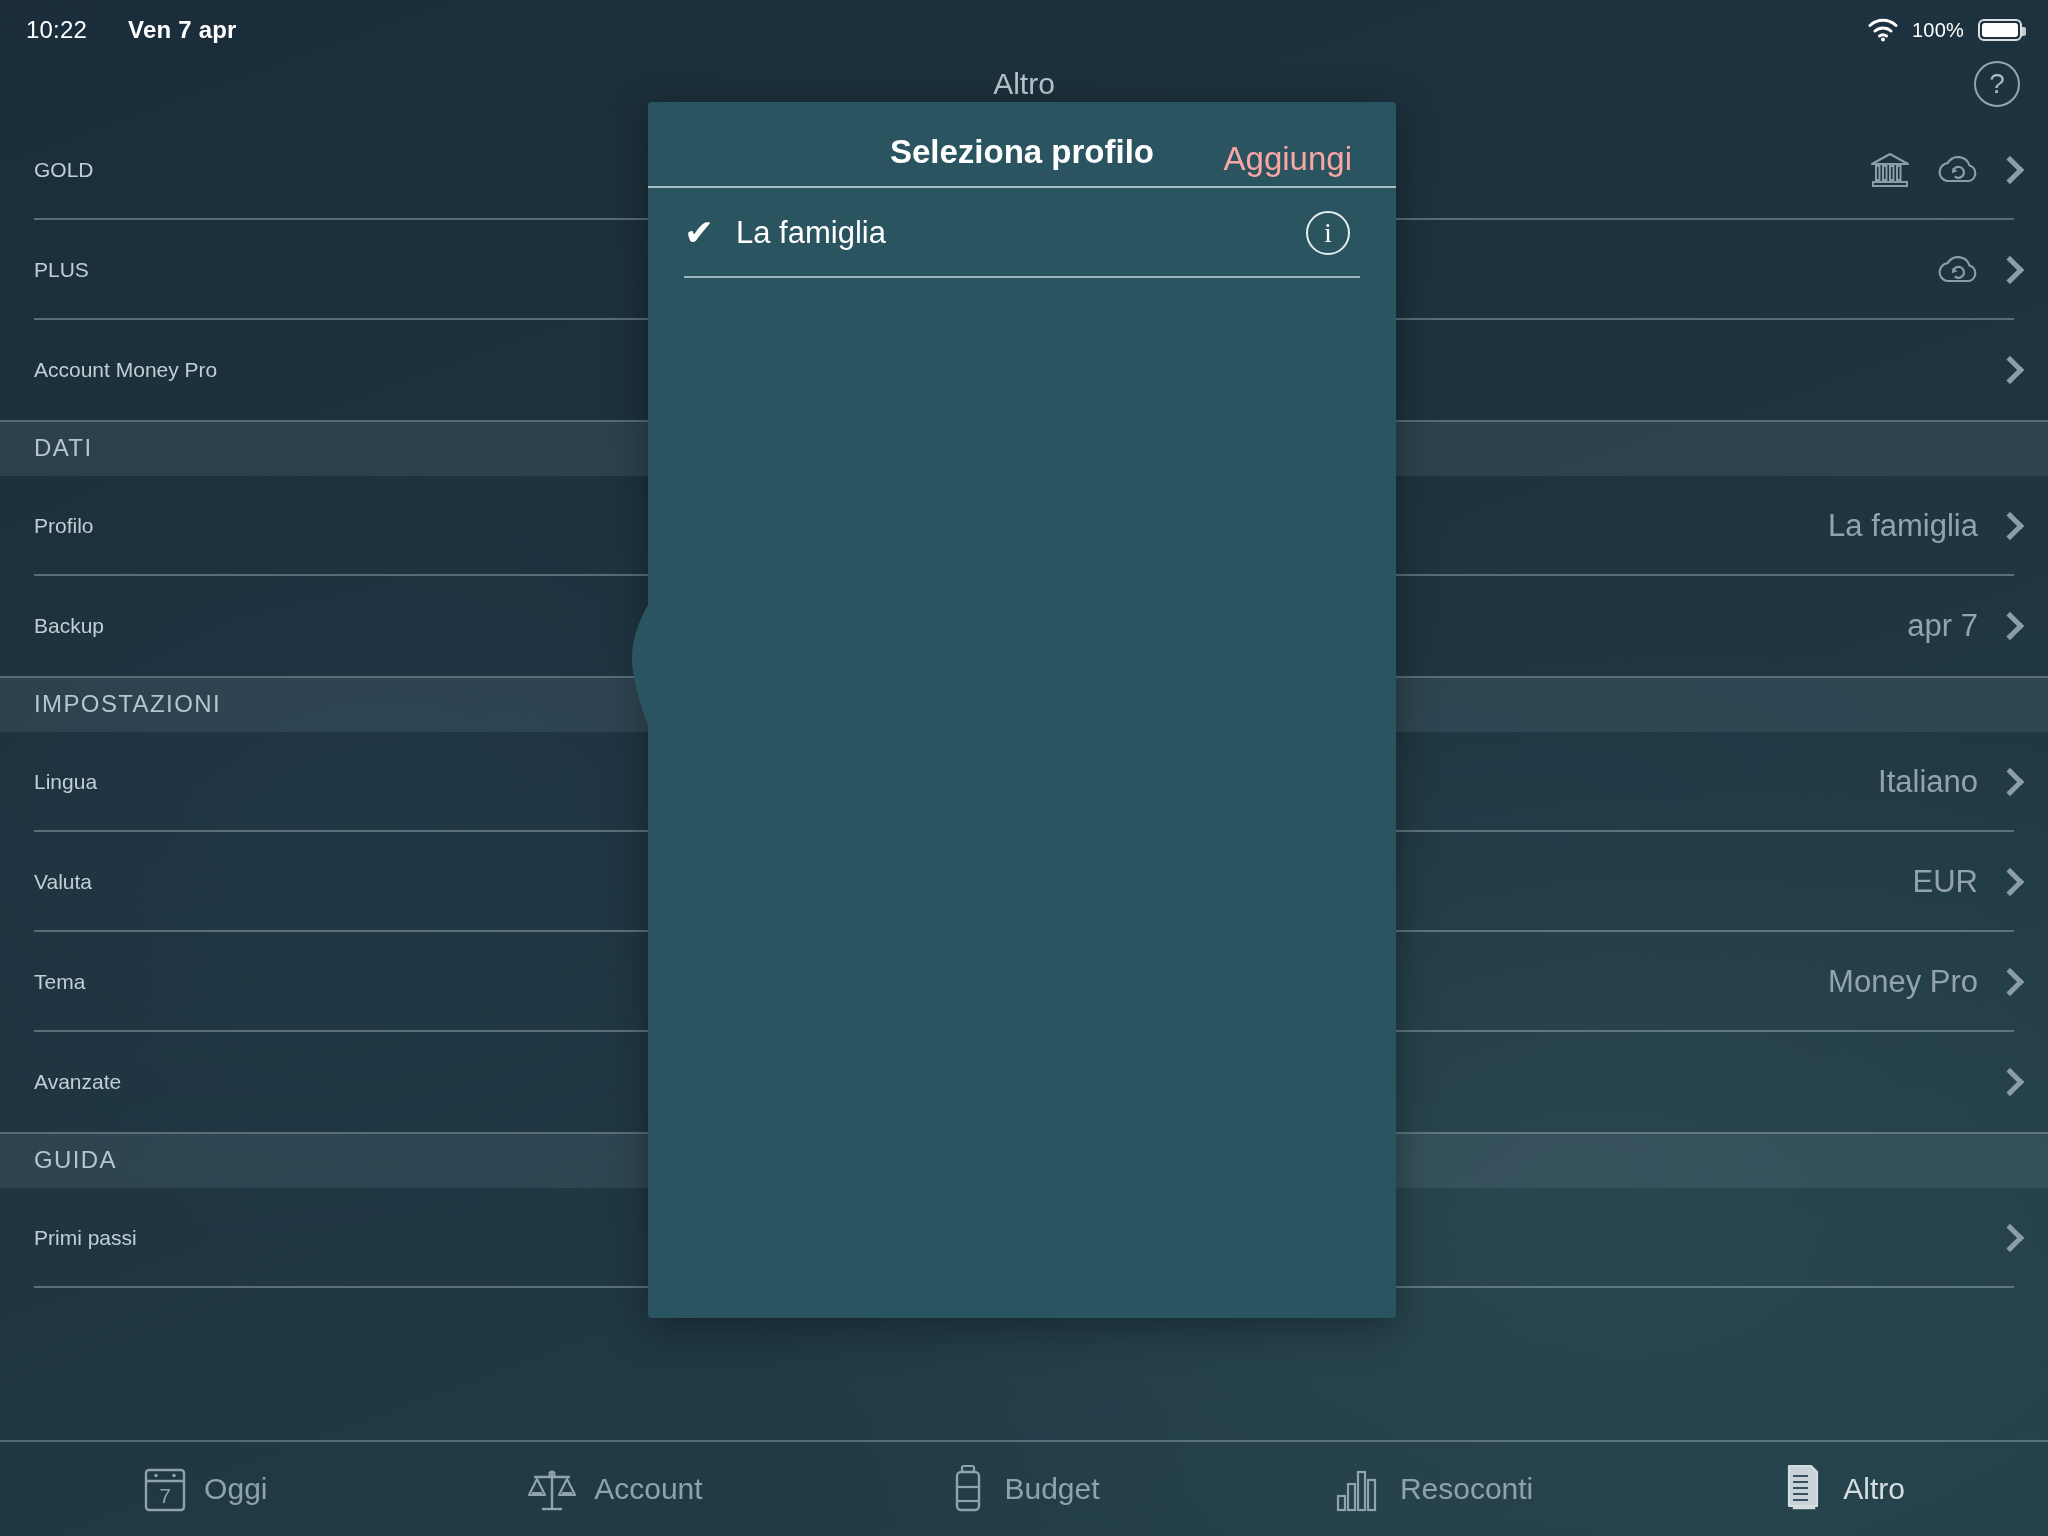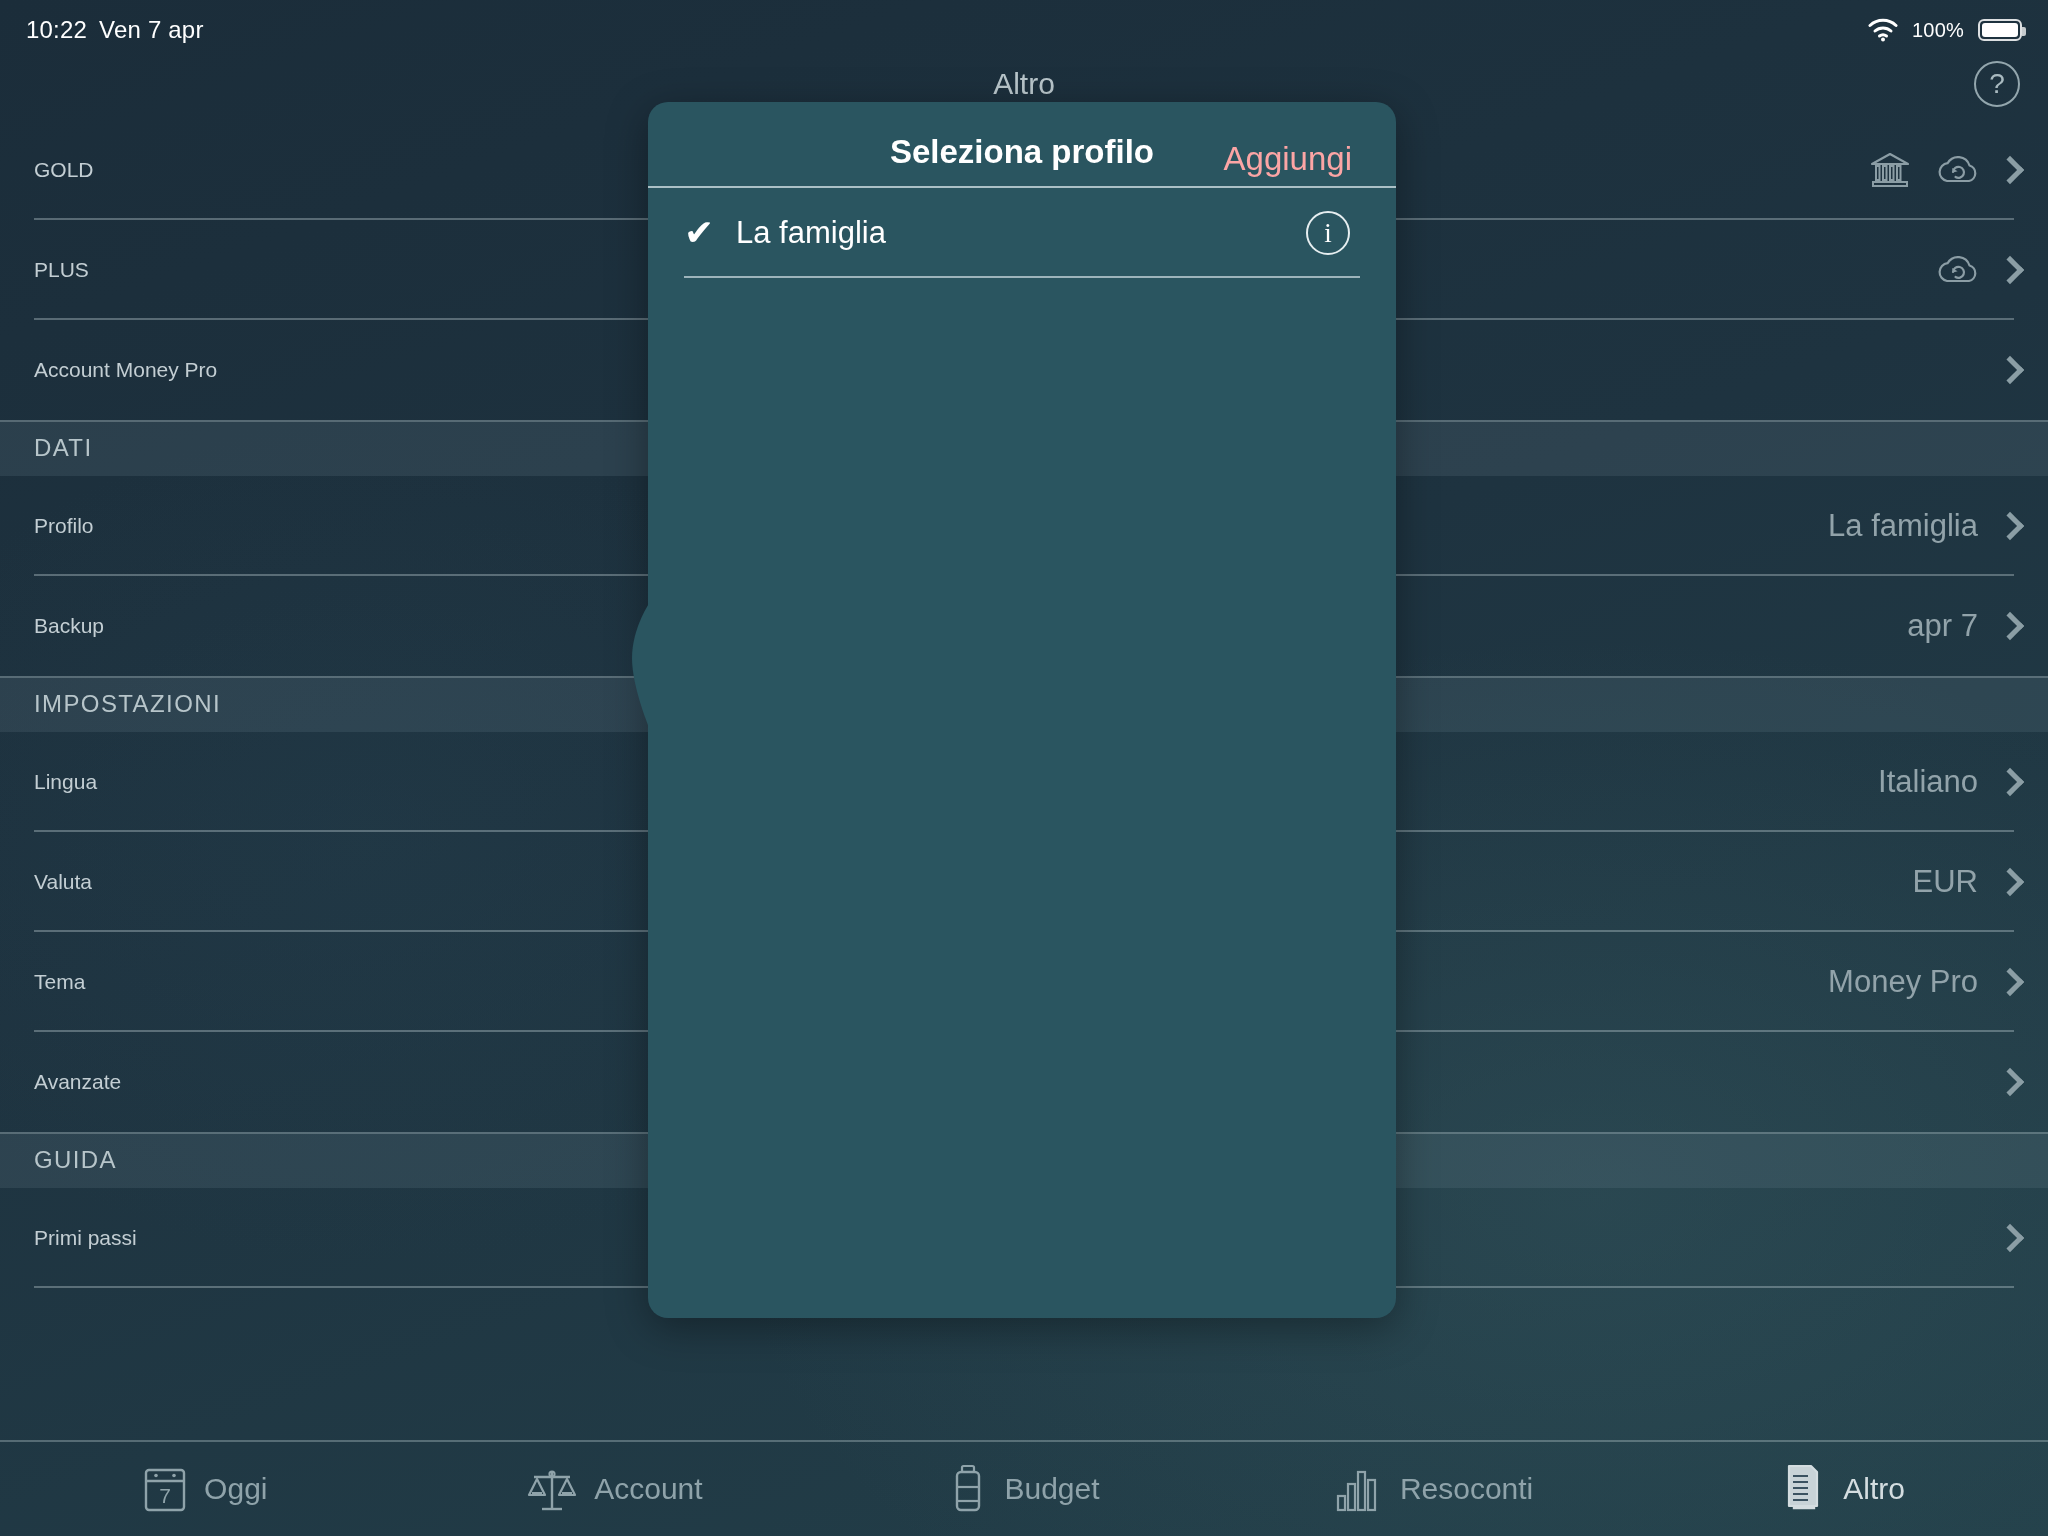--- a/index.html
+++ b/index.html
@@ -18,21 +18,21 @@
     color:#c9d4d8;
   }
 
   
   .statusbar{
     position:absolute; top:6px; left:0; width:2048px; height:48px;
     display:flex; align-items:center; padding:0 26px;
     font-size:24px; color:#ffffff; letter-spacing:.2px;
   }
   .sb-time{ font-weight:400; }
-  .sb-date{ margin-left:12px; font-weight:400; }
+  .sb-date{ margin-left:41px; font-weight:700; }
   .sb-right{ margin-left:auto; display:flex; align-items:center; gap:14px; }
   .wifi{ width:30px; height:24px; position:relative; display:block; }
   .battpct{ font-size:20px; color:#fff; }
   .batt{ width:44px; height:22px; border:2px solid rgba(255,255,255,.85); border-radius:6px; position:relative; display:block; }
   .batt::after{ content:""; position:absolute; right:-6px; top:6px; width:4px; height:9px; background:rgba(255,255,255,.75); border-radius:0 2px 2px 0;}
   .batt i{ position:absolute; left:2px; top:2px; bottom:2px; width:calc(100% - 4px); background:#fff; border-radius:3px; display:block;}
 
   
   .navbar{
     position:absolute; top:48px; left:0; width:2048px; height:72px;
@@ -69,21 +69,21 @@
     height:56px; display:flex; align-items:center; padding:0 34px;
     background:rgba(122,150,160,.16);
     font-size:24px; letter-spacing:1.4px; color:#b7c5ca;
   }
   .section.top-line{ box-shadow: inset 0 2px 0 rgba(190,205,210,.30); }
   .icon-sm{ width:44px; height:44px; display:block; opacity:.85; }
 
   
   .popover{
     position:absolute; left:648px; top:102px; width:748px; height:1216px;
-    background:#2a5560; border-radius:20px;
+    background:#2a5560; border-radius:4px;
     box-shadow:0 10px 40px rgba(0,0,0,.35);
     overflow:visible;
   }
   .pop-arrow{
     position:absolute; left:-30px; top:500px; width:32px; height:128px;
   }
   .pop-header{
     position:relative; height:86px; display:flex; align-items:center; justify-content:center;
     border-bottom:2px solid rgba(215,228,232,.75);
     padding-top:16px;

